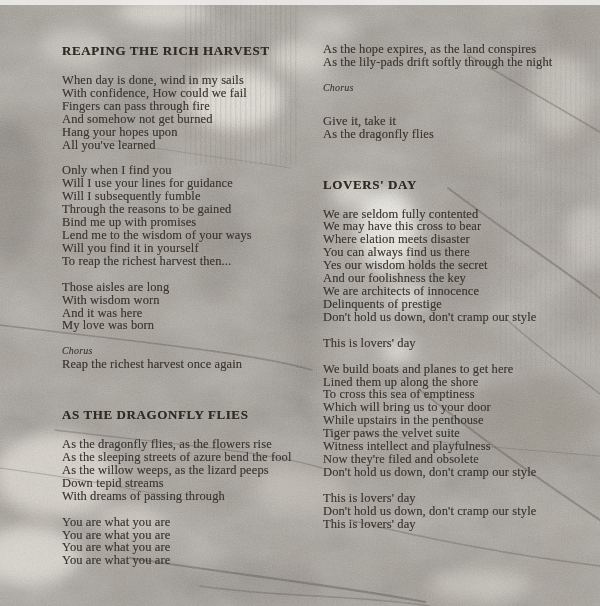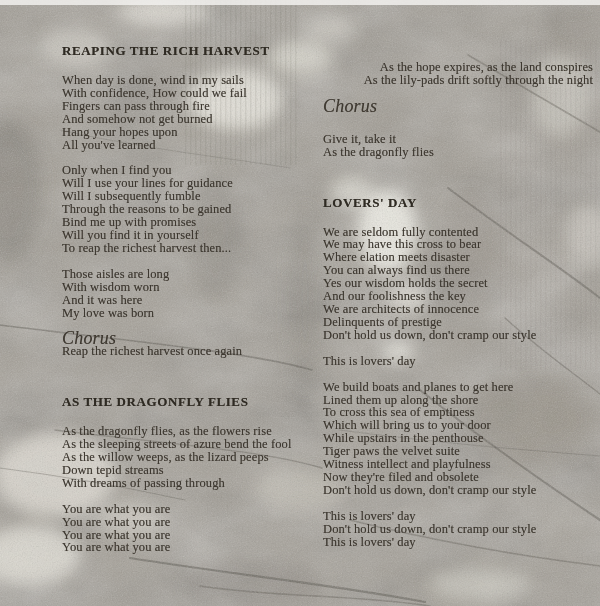--- a/index.html
+++ b/index.html
@@ -38,27 +38,27 @@
     line-height: 15px;
     font-weight: 700;
     letter-spacing: 0.6px;
     color: rgba(44, 40, 33, 0.95);
     margin: 36px 0 16px 0;
     white-space: nowrap;
     text-shadow: 0 0 0.6px rgba(50, 45, 36, 0.6);
   }
   .col > .block.heading:first-child { margin-top: 2px; }
   .block.stanza { margin-top: 13px; }
-  .col > .block.stanza:first-child { margin-top: 20px; text-align: right; }
+  .col > .block.stanza:first-child { margin-top: 2px; }
   .block.heading + .block.stanza { margin-top: 12px; }
   .block.chorus { margin-top: 13px; }
   .block.chorus + .block.stanza { margin-top: 20px; }
   .chorus-label {
     font-style: italic;
-    font-size: 18px;
+    font-size: 10px;
     line-height: 12.9px;
     color: rgba(56, 51, 43, 0.9);
     letter-spacing: 0.2px;
     text-shadow: 0 0 0.6px rgba(70, 64, 54, 0.5);
   }
 </style>
 </head>
 <body>
 
 <div class="page">
@@ -153,20 +153,21 @@
         <div class="line">And somehow not get burned</div>
         <div class="line">Hang your hopes upon</div>
         <div class="line">All you've learned</div>
       </div>
       <div class="block stanza">
         <div class="line">Only when I find you</div>
         <div class="line">Will I use your lines for guidance</div>
         <div class="line">Will I subsequently fumble</div>
         <div class="line">Through the reasons to be gained</div>
         <div class="line">Bind me up with promises</div>
+        <div class="line">Lend me to the wisdom of your ways</div>
         <div class="line">Will you find it in yourself</div>
         <div class="line">To reap the richest harvest then...</div>
       </div>
       <div class="block stanza">
         <div class="line">Those aisles are long</div>
         <div class="line">With wisdom worn</div>
         <div class="line">And it was here</div>
         <div class="line">My love was born</div>
       </div>
       <div class="block chorus">

